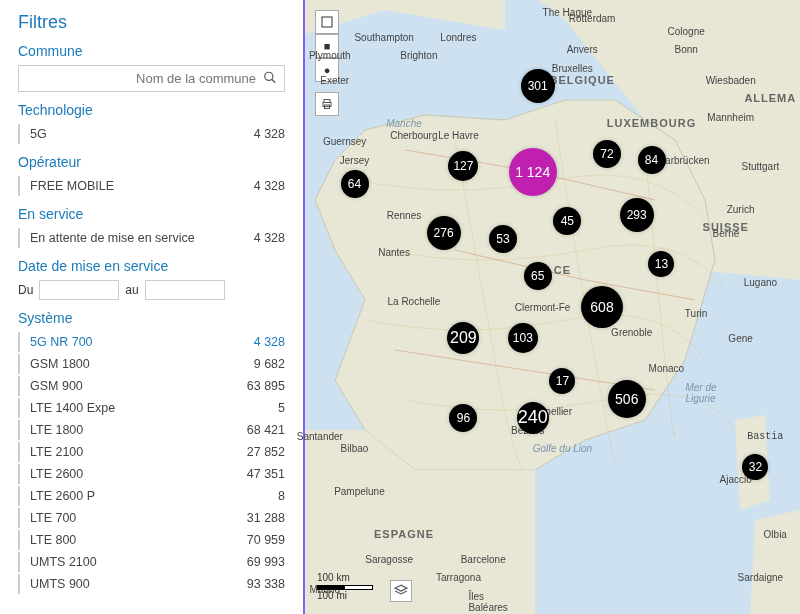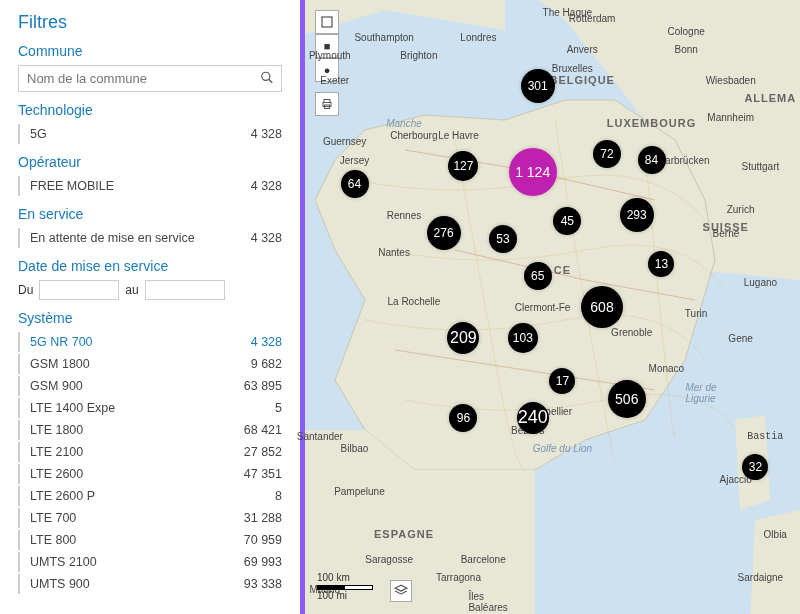--- a/index.html
+++ b/index.html
@@ -1,21 +1,21 @@
 <!DOCTYPE html>
 <html><head>
 <meta charset="utf-8">
 <style>
 * { box-sizing: border-box; margin: 0; padding: 0; }
 body { font-family: "Segoe UI", Arial, sans-serif; font-size: 13px; color: #333; background: #f5f5f5; display: flex; width: 800px; height: 614px; overflow: hidden; }
-.sidebar { width: 305px; background: #fff; padding: 12px 18px; overflow-y: auto; border-right: 5px solid #8b5cf6; }
+.sidebar { width: 305px; background: #fff; padding: 12px 18px; overflow-y: auto; border-right: 2px solid #8b5cf6; }
 .sidebar h1 { color: #1a7bb9; font-size: 18px; font-weight: 400; margin-bottom: 10px; }
 .section-title { color: #1a7bb9; font-size: 14px; font-weight: 400; margin: 10px 0 6px; }
 .search-box { position: relative; margin-bottom: 8px; }
-.search-box input { width: 100%; padding: 5px 28px 5px 8px; border: 1px solid #ccc; font-size: 13px; }
+.search-box input { width: 100%; padding: 5px 28px 5px 8px; border: 1px solid #ccc; font-size: 13px; text-align: right; }
 .search-box .icon { position: absolute; right: 8px; top: 50%; transform: translateY(-50%); color: #555; }
 .filter-row { display: flex; justify-content: space-between; padding: 3px 0 3px 10px; border-left: 2px solid #ccc; margin: 2px 0; font-size: 12.5px; color: #444; }
 .filter-row.active { color: #1a7bb9; }
 .date-row { display: flex; align-items: center; gap: 6px; font-size: 12px; margin: 4px 0; }
 .date-row input { border: 1px solid #ccc; padding: 2px 4px; width: 80px; font-size: 12px; }
 .map-wrap { flex: 1; position: relative; background: #d4e8c8; }
 .map-bg { position: absolute; inset: 0; }
 .controls { position: absolute; top: 10px; left: 10px; display: flex; flex-direction: column; gap: 0; }
 .ctrl-btn { width: 24px; height: 24px; background: #fff; border: 1px solid #aaa; display: flex; align-items: center; justify-content: center; font-size: 11px; cursor: pointer; }
 .ctrl-gap { height: 10px; }
@@ -180,21 +180,21 @@
       <div class="label country" style="left: 94%; top: 16%;">ALLEMA</div>
       <div class="label country" style="left: 70%; top: 20%;">LUXEMBOURG</div>
       <div class="label country" style="left: 52%; top: 44%;">CE</div>
       <div class="label country" style="left: 85%; top: 37%;">SUISSE</div>
       <div class="label country" style="left: 20%; top: 87%;">ESPAGNE</div>
       <div class="label sea" style="left: 20%; top: 20%;">Manche</div>
       <div class="label sea" style="left: 80%; top: 64%;">Mer de<br>Ligurie</div>
       <div class="label sea" style="left: 52%; top: 73%;">Golfe du Lion</div>
       <div class="label city" style="left: 16%; top: 6%;">Southampton</div>
       <div class="label city" style="left: 23%; top: 9%;">Brighton</div>
-      <div class="label city" style="left: 31%; top: 6%; margin-left: 20px;">Londres</div>
+      <div class="label city" style="left: 31%; top: 6%;">Londres</div>
       <div class="label city" style="left: 6%; top: 13%;">Exeter</div>
       <div class="label city" style="left: 5%; top: 9%;">Plymouth</div>
       <div class="label city" style="left: 53%; top: 2%;">The Hague</div>
       <div class="label city" style="left: 58%; top: 3%;">Rotterdam</div>
       <div class="label city" style="left: 56%; top: 8%;">Anvers</div>
       <div class="label city" style="left: 77%; top: 8%;">Bonn</div>
       <div class="label city" style="left: 77%; top: 5%;">Cologne</div>
       <div class="label city" style="left: 54%; top: 11%;">Bruxelles</div>
       <div class="label city" style="left: 86%; top: 13%;">Wiesbaden</div>
       <div class="label city" style="left: 86%; top: 19%;">Mannheim</div>

